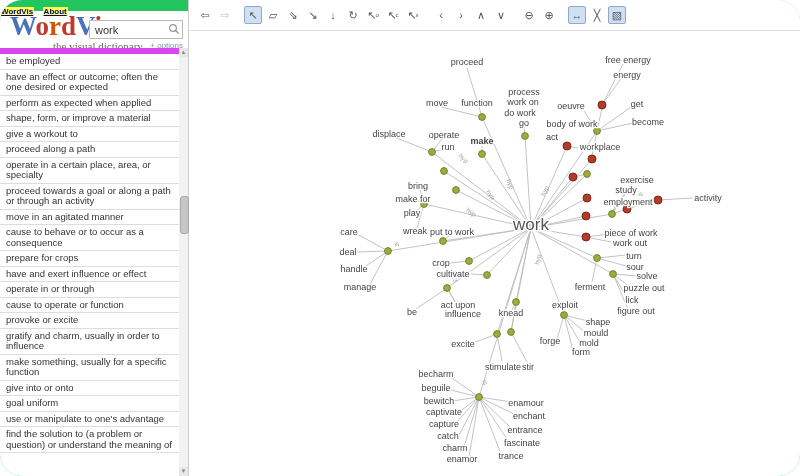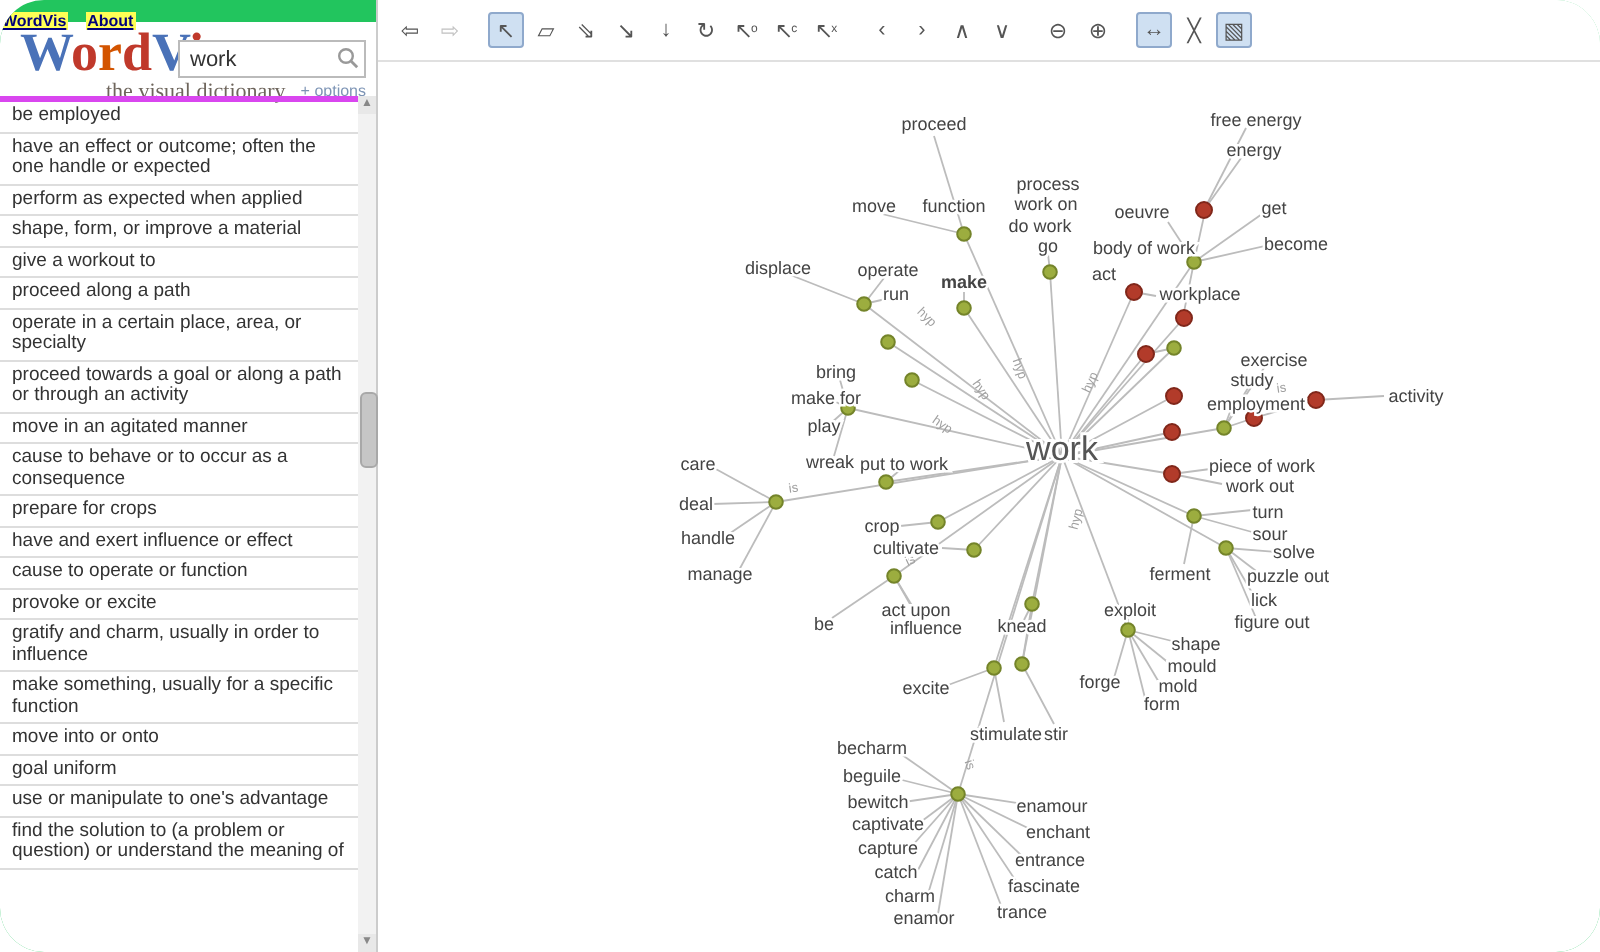--- a/index.html
+++ b/index.html
@@ -18,21 +18,21 @@
   .tagline{position:absolute;left:9px;top:29px;font-family:"Liberation Serif",serif;
            font-size:11px;color:#6e655c;margin-left:44px;}
   .search-wrap{position:absolute;left:89px;top:9px;width:94px;}
   .search-box{position:relative;width:92px;height:17px;border:1px solid #bbb;background:#fff;}
   .search-box input{position:absolute;left:3px;top:1px;width:70px;height:13px;border:none;
                     outline:none;font-size:11px;color:#333;font-family:"Liberation Sans",sans-serif;}
   .mag{position:absolute;right:2px;top:2px;}
   .options{margin-top:2px;text-align:right;font-size:8px;color:#7d94b5;cursor:pointer;}
 
   .def-list{position:absolute;left:0;top:37px;right:9px;bottom:0;overflow:hidden;
-            border-top:3px solid #d946ef;}
+            border-top:6px solid #d946ef;}
   .def-item{padding:2px 5px 2px 6px;font-size:9.5px;line-height:10.5px;color:#333;
             border-bottom:1px solid #ddd;cursor:pointer;}
 
   
   .sb{position:absolute;right:0;top:37px;width:9px;bottom:0;background:#f2f2f2;}
   .sb .arrow{position:absolute;left:0;width:9px;height:9px;font-size:6px;color:#888;
              text-align:center;line-height:9px;background:#e8e8e8;cursor:pointer;}
   .sb .up{top:0;} .sb .down{bottom:0;}
   .sb .thumb{position:absolute;left:1px;top:148px;width:7px;height:36px;background:#c6c6c6;
              border:1px solid #a8a8a8;border-radius:3px;cursor:pointer;}
@@ -283,36 +283,37 @@
         <svg class="mag" width="12" height="12" viewBox="0 0 12 12">
           <circle cx="5" cy="5" r="3.4" fill="none" stroke="#999" stroke-width="1.2"></circle>
           <line x1="7.6" y1="7.6" x2="10.6" y2="10.6" stroke="#999" stroke-width="1.4"></line>
         </svg>
       </div>
       <div class="options">+ options</div>
     </div>
 
     <div class="def-list" id="def-list">
         <div class="def-item">be employed</div>
-        <div class="def-item">have an effect or outcome; often the one handle or expected</div>
+        <div class="def-item">have an effect or outcome; often the one desired or expected</div>
         <div class="def-item">perform as expected when applied</div>
         <div class="def-item">shape, form, or improve a material</div>
         <div class="def-item">give a workout to</div>
         <div class="def-item">proceed along a path</div>
         <div class="def-item">operate in a certain place, area, or specialty</div>
         <div class="def-item">proceed towards a goal or along a path or through an activity</div>
         <div class="def-item">move in an agitated manner</div>
         <div class="def-item">cause to behave or to occur as a consequence</div>
         <div class="def-item">prepare for crops</div>
         <div class="def-item">have and exert influence or effect</div>
+        <div class="def-item">operate in or through</div>
         <div class="def-item">cause to operate or function</div>
         <div class="def-item">provoke or excite</div>
         <div class="def-item">gratify and charm, usually in order to influence</div>
         <div class="def-item">make something, usually for a specific function</div>
-        <div class="def-item">move into or onto</div>
+        <div class="def-item">give into or onto</div>
         <div class="def-item">goal uniform</div>
         <div class="def-item">use or manipulate to one's advantage</div>
         <div class="def-item">find the solution to (a problem or question) or understand the meaning of</div>
       </div>
 
     <div class="sb">
       <div class="arrow up">▲</div>
       <div class="thumb"></div>
       <div class="arrow down">▼</div>
     </div>

